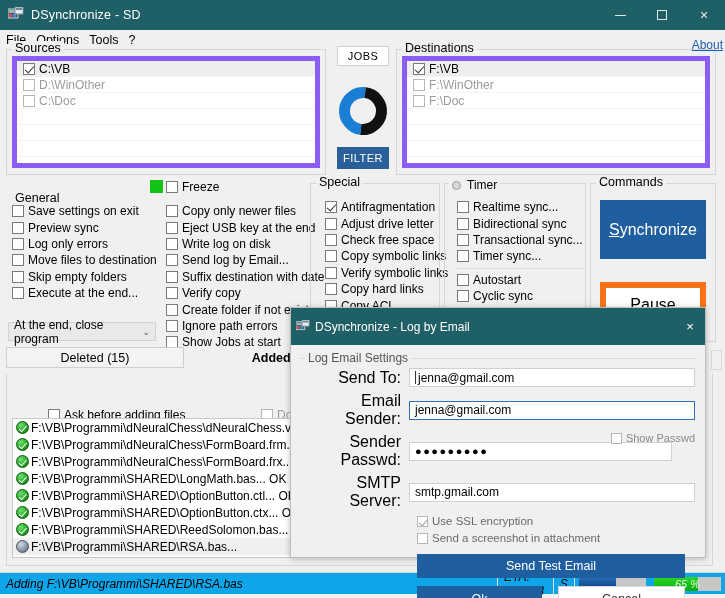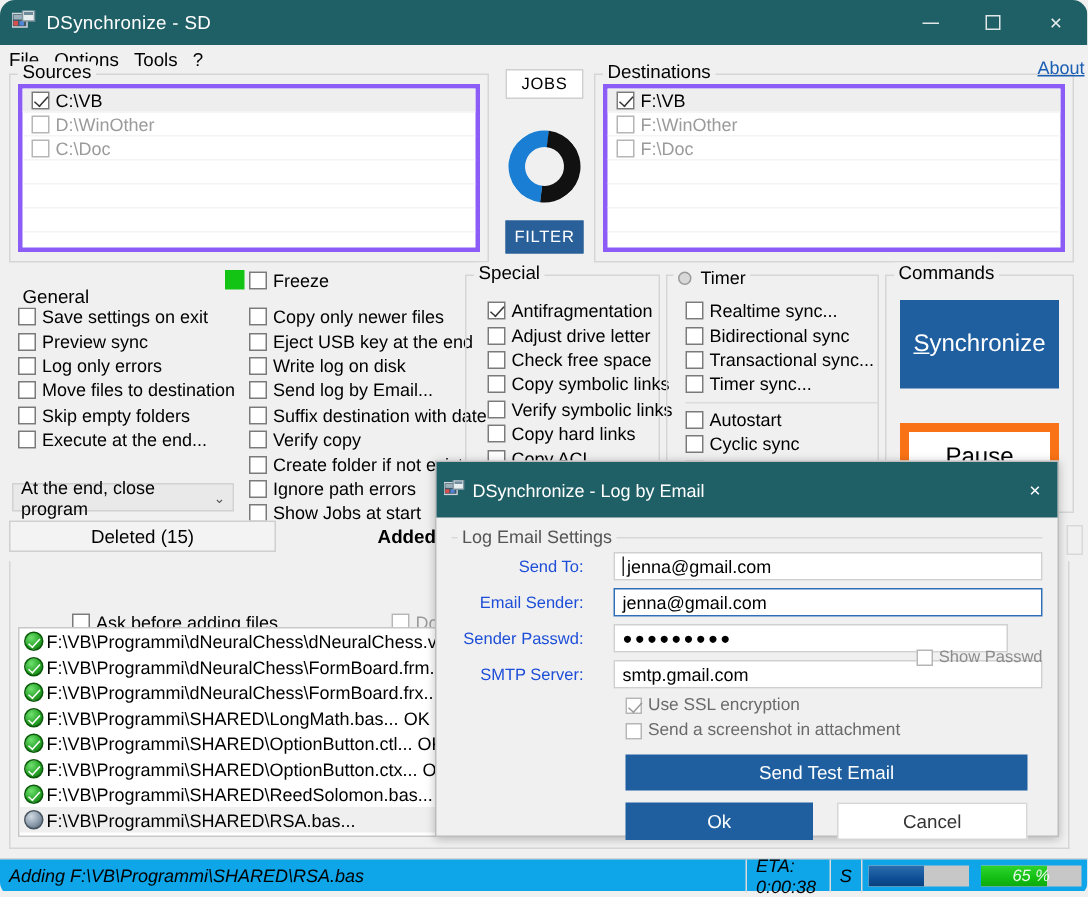--- a/index.html
+++ b/index.html
@@ -10,21 +10,20 @@
     font-family: "Liberation Sans", sans-serif;
     font-size: 12px;
     background: #f0f0f0;
     color: #000;
   }
   #app {
     position: relative;
     width: 725px; height: 598px;
     background: #f0f0f0;
     overflow: hidden;
-    border-radius: 10px;
   }
 
   
   .titlebar {
     position: absolute; left:0; top:0; width:725px; height:30px;
     background:#1f5f66; color:#fff;
     display:flex; align-items:center;
   }
   .title-icon {
     width:16px; height:16px; margin-left:8px; margin-right:7px;
@@ -53,21 +52,21 @@
     position:absolute; top:-1px; left:6px; background:#f0f0f0;
     padding:0 3px; font-size:12.5px; z-index:2;
   }
   .grp-box {
     position:absolute; left:0; top:7px; right:0; bottom:0;
     border:1px solid #d6d6d6; border-top:1px solid #d6d6d6;
   }
 
   
   .listbox {
-    position:absolute; background:#fff; border:3px solid #8b5cf6;
+    position:absolute; background:#fff; border:5px solid #8b5cf6;
     overflow:hidden;
   }
   .listrow {
     height:16px; display:flex; align-items:center;
     padding-left:6px; font-size:12px; border-bottom:1px solid #f4f4f4;
   }
   .listrow.sel { background:#eeeeee; }
   .listrow.dim { color:#9b9b9b; }
 
   
@@ -229,21 +228,21 @@
     margin-left:auto; width:30px; height:21px;
     display:flex; align-items:center; justify-content:center; font-size:13px;
   }
   .dlg-body { position:relative; padding:8px 10px 0 10px; height:230px; }
   .dlg-grp-label {
     position:absolute; left:14px; top:6px; background:#f0f0f0; padding:0 3px;
     font-size:12px; color:#555; z-index:2;
   }
   .dlg-grp-line { position:absolute; left:10px; right:10px; top:13px; height:1px; background:#d8d8d8; }
   .frow { display:flex; align-items:center; margin-top:5px; }
-  .flabel { width:108px; text-align:right; padding-right:20px; font-size:11px; color:#1d4ed8; }
+  .flabel { width:108px; text-align:right; padding-right:8px; font-size:16px; color:#000000; }
   .finput {
     flex:1; height:19px; background:#fff; border:1px solid #d0d0d0;
     display:flex; align-items:center; padding-left:5px; font-size:12px;
   }
   .finput.focused { border:1px solid #2f6fb5; }
   .finput.pwd { letter-spacing:1.5px; font-size:11px; }
   .fcaret { width:1px; height:13px; background:#333; margin-right:2px; }
   .dlg-checkrow { display:flex; align-items:center; margin-top:5px; padding-left:116px; font-size:11.5px; color:#6a6a6a; }
   .showpwd { position:absolute; right:10px; top:87px; display:flex; align-items:center; font-size:11px; color:#8b8b8b; }
   .dlg-btn-wide {

